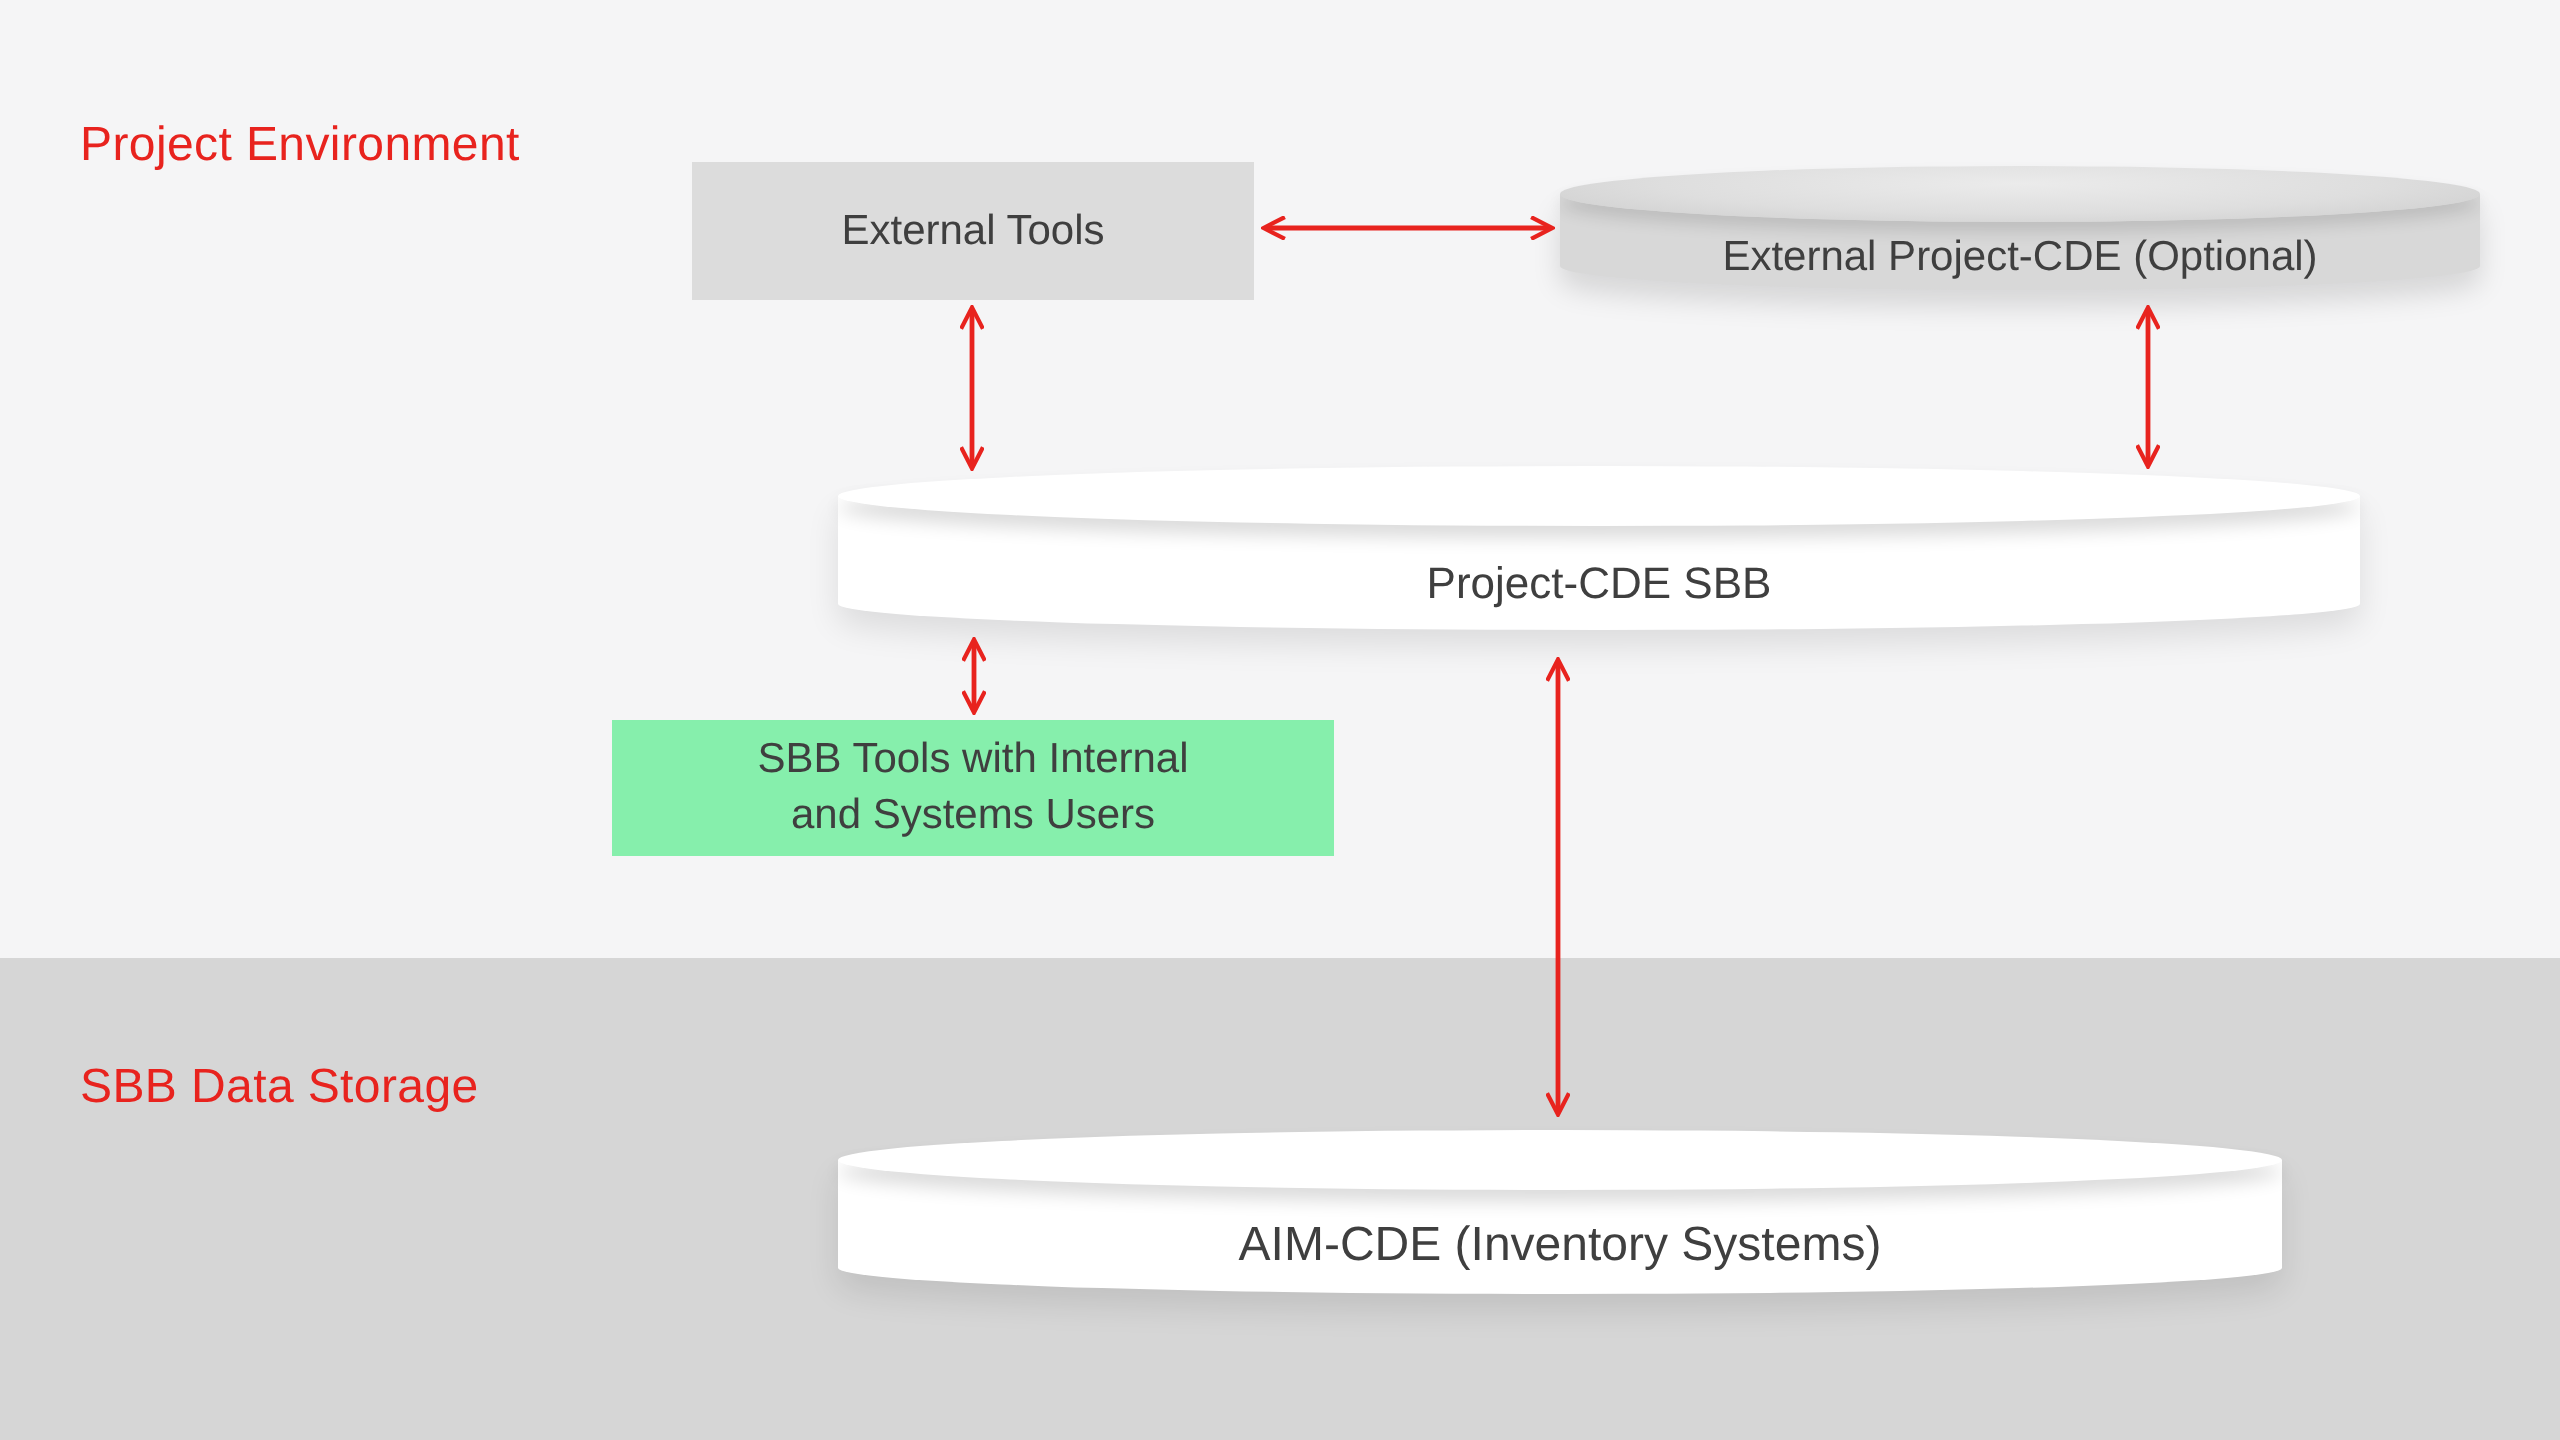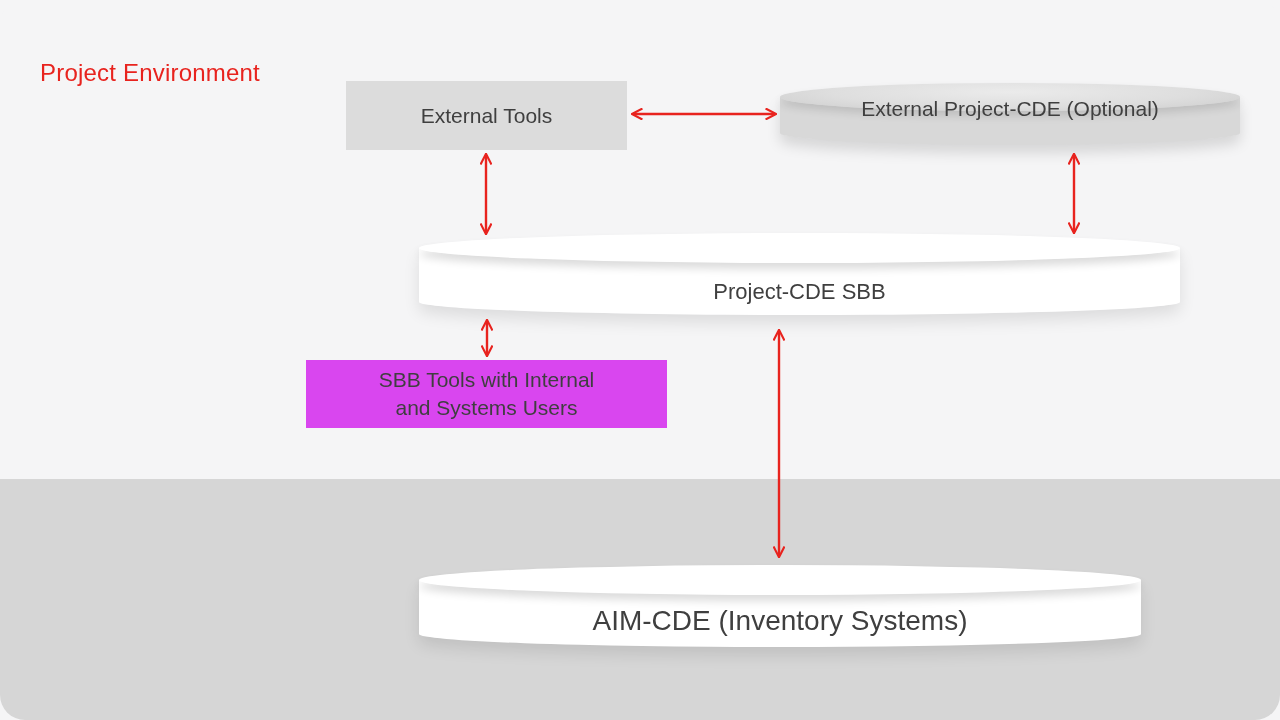--- a/index.html
+++ b/index.html
@@ -6,21 +6,20 @@
   body {
     font-family: "Liberation Sans", sans-serif;
     background: #f5f5f6;
   }
   .stage {
     position: relative;
     width: 1280px;
     height: 720px;
     overflow: hidden;
     background: #f5f5f6;
-    border-radius: 25px;
   }
   .bg-top {
     position: absolute;
     left: 0; top: 0; width: 1280px; height: 479px;
     background: #f5f5f6;
   }
   .bg-bottom {
     position: absolute;
     left: 0; top: 479px; width: 1280px; height: 241px;
     background: #d6d6d6;
@@ -37,21 +36,21 @@
     position: absolute;
     display: flex;
     align-items: center;
     justify-content: center;
     text-align: center;
     color: #3f3f3f;
     font-size: 21px;
     line-height: 28px;
   }
   .box-gray { background: #dcdcdc; }
-  .box-white { background: #d946ef; }
+  .box-white { background: #86efac; }
 
   
   .cylinder { position: absolute; }
   .cyl-body {
     position: absolute;
     left: 0; right: 0;
     top: calc(var(--eh) / 2);
     bottom: 0;
     border-radius: 0 0 50% 50% / 0 0 var(--br) var(--br);
   }
@@ -99,49 +98,50 @@
 <body>
 
 <div class="stage">
 
   <div class="bg-top"></div>
   <div class="bg-bottom"></div>
 
   <div class="region-heading" style="left:40px; top:56px;">Project Environment</div>
 
   <div class="region-heading" style="left:40px; top:527px;">
+    <div>SBB Data Storage</div>
   </div>
 
   <div class="node-box box-gray" style="left:346px; top:81px; width:281px; height:69px;">
     <span>External Tools</span>
   </div>
 
   <div class="cylinder cyl-gray" style="left:780px; top:83px; width:460px; height:62px; --eh:28px; --br:12px;">
     <div class="cyl-body"></div>
     <div class="cyl-top"></div>
-    <div class="cyl-label" style="bottom:24px;">External Project-CDE (Optional)</div>
+    <div class="cyl-label" style="bottom:4px;">External Project-CDE (Optional)</div>
   </div>
 
   <div class="cylinder cyl-white" style="left:419px; top:233px; width:761px; height:82px; --eh:30px; --br:13px;">
     <div class="cyl-body"></div>
     <div class="cyl-top"></div>
     <div class="cyl-label" style="bottom:10px; font-size:22px;">Project-CDE SBB</div>
   </div>
 
   <div class="node-box box-white" style="left:306px; top:360px; width:361px; height:68px;">
     <span>
       <span style="display:block;">SBB Tools with Internal</span>
       <span style="display:block;">and Systems Users</span>
     </span>
   </div>
 
   <div class="cylinder cyl-white" style="left:419px; top:565px; width:722px; height:82px; --eh:30px; --br:13px;">
     <div class="cyl-body"></div>
     <div class="cyl-top"></div>
-    <div class="cyl-label" style="bottom:10px; font-size:28px;">AIM-CDE (Inventory Systems)</div>
+    <div class="cyl-label" style="bottom:10px; font-size:24px;">AIM-CDE (Inventory Systems)</div>
   </div>
 
   <svg class="arrows-layer" viewBox="0 0 1280 720" xmlns="http://www.w3.org/2000/svg">
     <defs>
       <marker id="ah" viewBox="0 0 10 10" refX="8" refY="5" markerWidth="5.2" markerHeight="5.2" orient="auto-start-reverse">
         <path d="M1.2,1 L9,5 L1.2,9" fill="none" stroke="#e8231e" stroke-width="1.7" stroke-linecap="square"></path>
       </marker>
     </defs>
     <line x1="633" y1="114" x2="775" y2="114" stroke="#e8231e" stroke-width="2.4" marker-start="url(#ah)" marker-end="url(#ah)"></line>
     <line x1="486" y1="155" x2="486" y2="233" stroke="#e8231e" stroke-width="2.4" marker-start="url(#ah)" marker-end="url(#ah)"></line>

